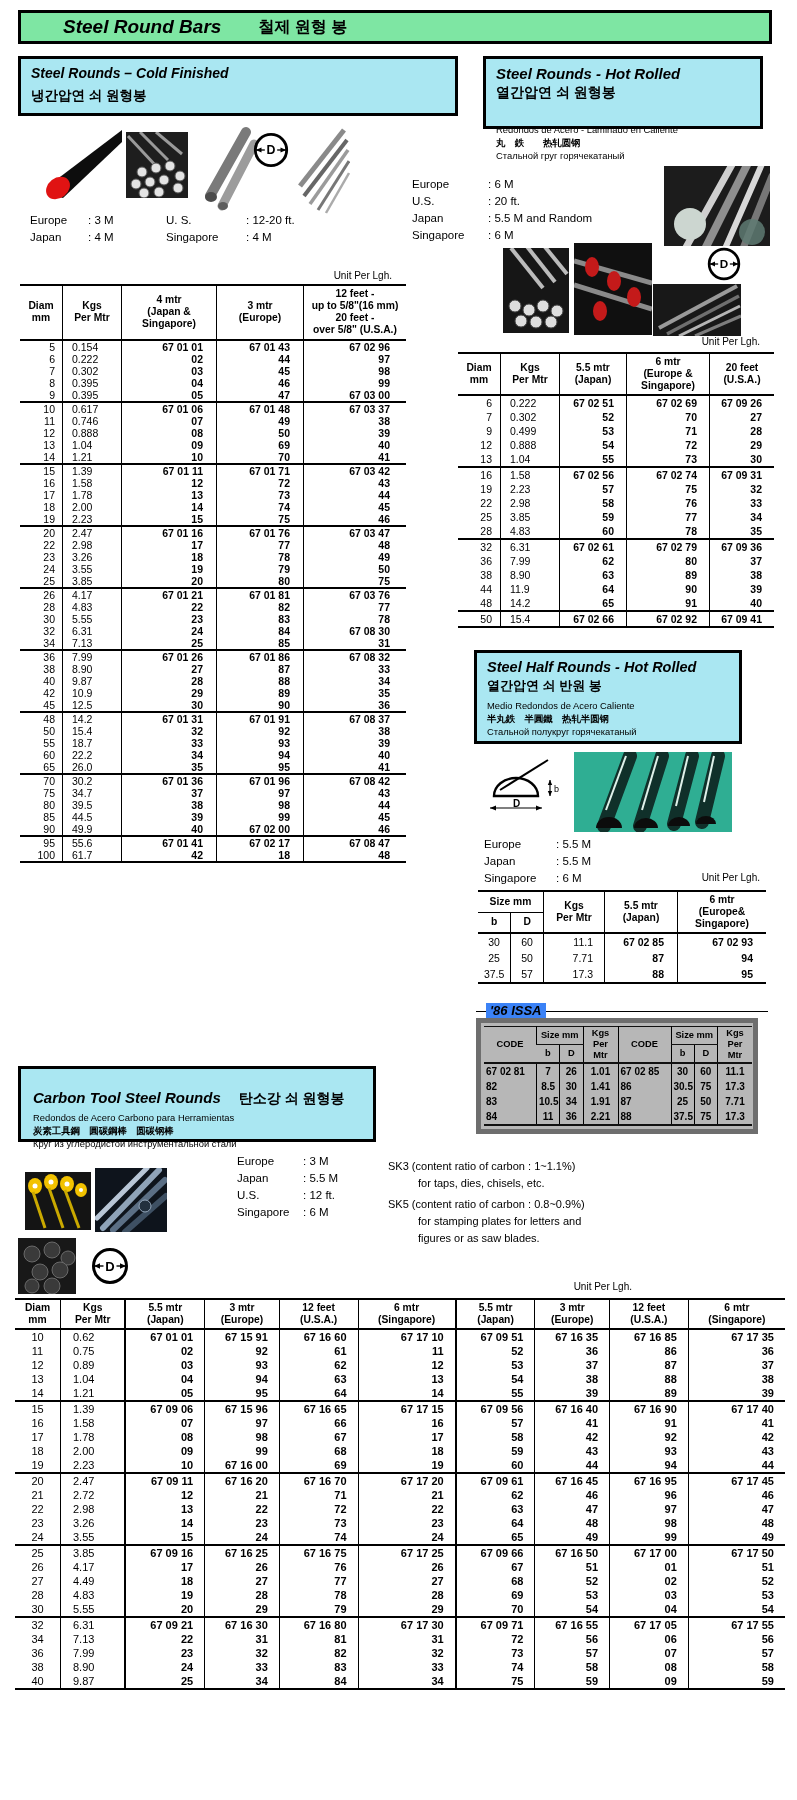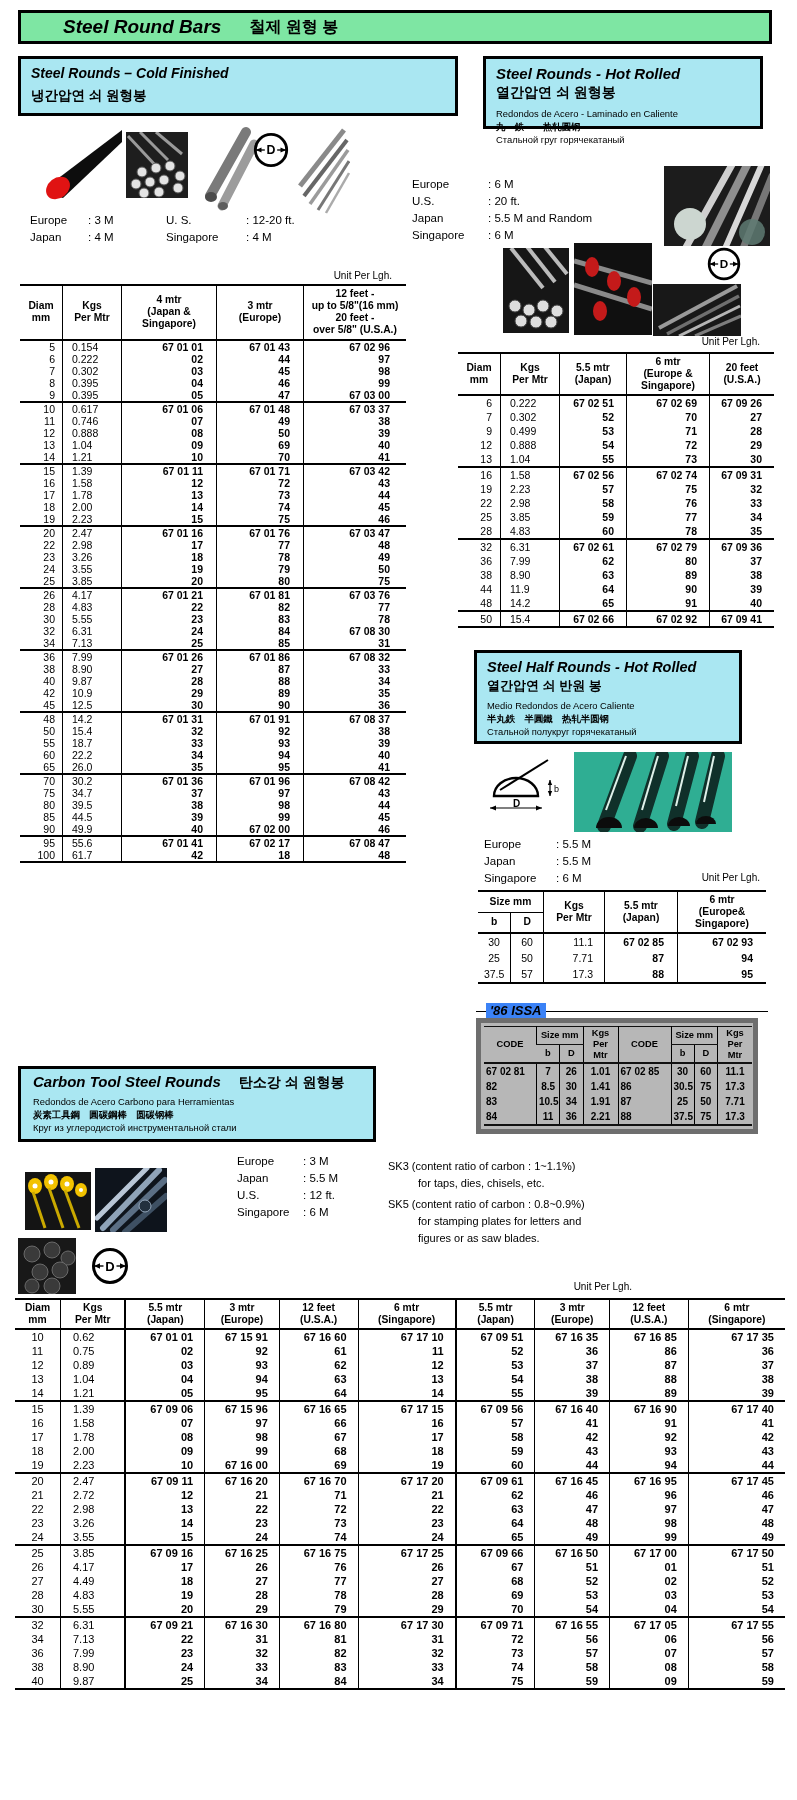--- a/index.html
+++ b/index.html
@@ -1,19 +1,19 @@
 <!DOCTYPE html>
 <html><head>
 <meta charset="utf-8">
 <style>
 html,body{margin:0;padding:0;background:#e8e8e8}
 .page{position:relative;width:797px;height:1800px;background:#fff;font-family:"Liberation Sans",sans-serif;color:#000;overflow:hidden}
 .abs{position:absolute}
 .bi{font-weight:bold;font-style:italic}
-.banner{background:#7ee6a3;border:3px solid #000;display:flex;align-items:center;padding-left:42px;gap:28px;box-sizing:border-box}
+.banner{background:#7ee6a3;border:3px solid #000;display:flex;align-items:center;padding-left:42px;gap:37px;box-sizing:border-box}
 .banner .en{font-size:19px}
 .banner .ko{font-size:16px;font-weight:bold}
 .cyanbox{background:#aae7f2;border:3px solid #000;box-sizing:border-box}
 .small-sub{font-size:9.4px;line-height:13px}
 .lenrow{font-size:11.5px;line-height:17px;white-space:nowrap}
 .ll{display:inline-block}
 .unit{font-size:10px;text-align:right;width:92px}
 
 .tbl{border-collapse:collapse;table-layout:fixed;border-top:2px solid #000;border-bottom:2px solid #000}
 .tbl th{border-bottom:2px solid #000;font-weight:bold;text-align:center;vertical-align:middle;padding:2px 1px;font-size:10.3px;line-height:1.18;font-family:"Liberation Sans",sans-serif}
@@ -68,21 +68,21 @@
   </div>
 
   <div class="abs cyanbox" style="left:18px;top:56px;width:440px;height:60px">
     <div class="abs bi" style="left:10px;top:6px;font-size:14px">Steel Rounds – Cold Finished</div>
     <div class="abs" style="left:10px;top:28px;font-size:13.5px;font-weight:bold">냉간압연 쇠 원형봉</div>
   </div>
 
   <div class="abs cyanbox" style="left:483px;top:56px;width:280px;height:73px;padding:6px 10px">
     <div class="bi" style="font-size:15px">Steel Rounds - Hot Rolled</div>
     <div style="font-size:14px;font-weight:bold;margin-top:2px">열간압연 쇠 원형봉</div>
-    <div class="small-sub" style="margin-top:5px">Redondos de Acero - Laminado en Caliente</div>
+    <div class="small-sub" style="margin-top:21px">Redondos de Acero - Laminado en Caliente</div>
     <div class="small-sub" style="font-weight:bold">丸　鉄　　热轧圆钢</div>
     <div class="small-sub">Стальной груг горячекатаный</div>
   </div>
 
   <svg class="abs" style="left:38px;top:130px" width="86" height="82" viewBox="0 0 86 82">
     <polygon points="84,0 18,50 12,64 25,68 84,12" fill="#0d0d0d"></polygon>
     <ellipse cx="20" cy="58" rx="13" ry="10" fill="#e01313" transform="rotate(-38 20 58)"></ellipse>
   </svg>
   <svg class="abs" style="left:126px;top:132px" width="62" height="66" viewBox="0 0 62 66">
     <rect width="62" height="66" fill="#1e1e1e"></rect>
@@ -788,21 +788,21 @@
             <td class="col3">2.21</td>
             <td class="col4">88</td>
             <td class="col5">37.5</td>
             <td class="col6">75</td>
             <td class="col7">17.3</td>
           </tr>
         </tbody>
       </table>
     </div>
 
-  <div class="abs cyanbox" style="left:18px;top:1066px;width:358px;height:76px;padding:4px 12px">
+  <div class="abs cyanbox" style="left:18px;top:1066px;width:358px;height:76px;padding:20px 12px">
     <div style="display:flex;align-items:baseline;gap:18px">
       <span class="bi" style="font-size:15px">Carbon Tool Steel Rounds</span>
       <span style="font-size:14px;font-weight:bold">탄소강 쇠 원형봉</span>
     </div>
     <div class="small-sub" style="margin-top:3px">Redondos de Acero Carbono para  Herramientas</div>
     <div class="small-sub" style="font-weight:bold">炭素工具鋼　圓碳鋼棒　圆碳钢棒</div>
     <div class="small-sub">Круг из углеродистой инструментальной стали</div>
   </div>
 
   <svg class="abs" style="left:25px;top:1172px" width="66" height="58" viewBox="0 0 66 58">

